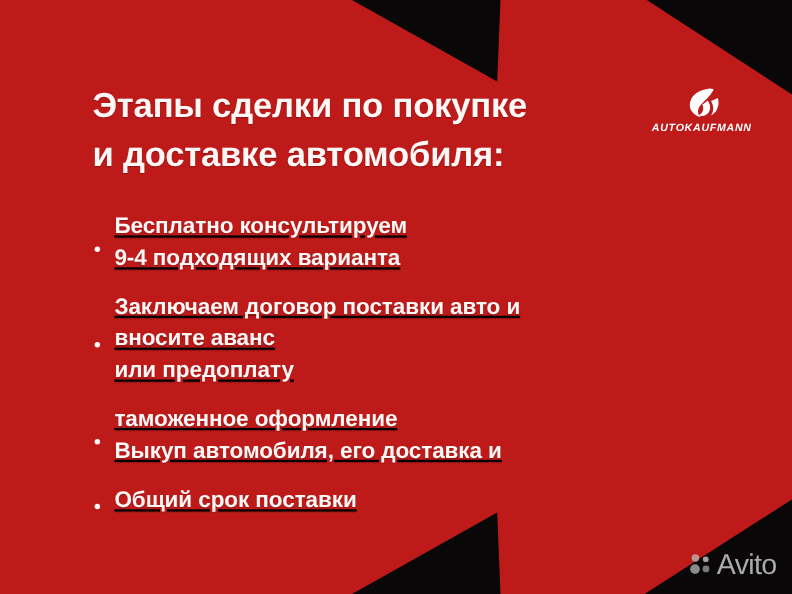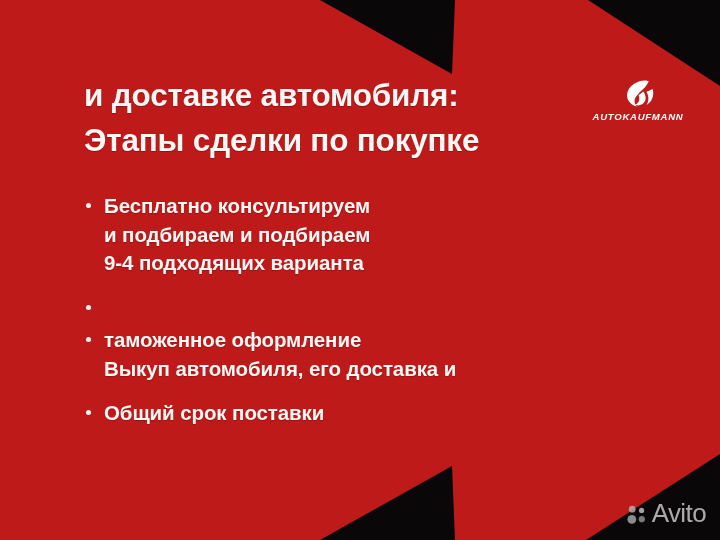--- a/index.html
+++ b/index.html
@@ -64,22 +64,23 @@
   }
   
   .bullets{
     position:absolute;
     left:86px;top:192px;
     width:520px;
   }
   .bullet{
     position:relative;
     display:flex;
-    align-items:flex-start;
+    align-items:center;
     margin-bottom:16px;
+    text-decoration:underline;
   }
   .bullet:last-child{margin-bottom:4px;}
   .dot{
     flex:0 0 auto;
     width:5px;height:5px;
     border-radius:50%;
     background:#fdf7f5;
     margin-top:11px;
     margin-right:13px;
   }
@@ -90,21 +91,21 @@
     line-height:1.40;
     letter-spacing:-0.1px;
     text-shadow:0 1px 1px rgba(0,0,0,.22);
   }
   .bullet-lines .ln{display:block;white-space:nowrap;}
   
   .avito{
     position:absolute;
     right:14px;bottom:14px;
     display:flex;
-    align-items:flex-end;
+    align-items:center;
     opacity:.78;
   }
   .avito-mark{
     width:22px;height:22px;
     margin-right:4px;
   }
   .avito-word{
     color:#d8d8d8;
     font-size:26px;
     font-weight:400;
@@ -113,46 +114,50 @@
   }
 </style>
 </head>
 <body>
 
 <div class="stage">
 
   <div class="bg-red"></div>
 
   <div class="title">
+    <span class="ln">Этапы сделки по покупке</span>
     <span class="ln">и доставке автомобиля:</span>
-    <span class="ln">Этапы сделки по покупке</span>
   </div>
 
   <div class="logo">
     <svg class="logo-mark" viewBox="0 0 34 30">
       <path d="M27.8 1.2c-1.4 3.1-3.3 5.6-5.6 7.9-2.1 2.1-4.4 4-6.3 6.3-1.6 1.9-2.6 4.1-2.3 6.6.2 1.9 1.2 3.5 2.7 4.6-3.6-.6-6.7-2.6-8.6-5.6C4.9 16.8 5.9 10.4 10 6.3 13.4 2.9 18.3 1 23.1.6c1.6-.1 3.2-.1 4.7.6z" fill="#ffffff"></path>
       <path d="M22.4 11.4c1.5 2.3 2.4 4.6 2.2 7.1-.2 2.6-1.7 4.9-4 6.1-2.1 1.1-4.7 1.1-6.8 0 2.1-.6 3.7-2.1 4.3-4.2.5-1.8.1-3.6-.6-5.3 1.6-1.1 3.3-2.3 4.9-3.7z" fill="#ffffff"></path>
       <path d="M31.6 9.1c1.2 3.6.8 7.5-1.1 10.8-1.2 2.1-3 3.8-5.1 5 1.4-2 2.1-4.3 2-6.7-.1-2.3-.9-4.4-2-6.4 2.2-.8 4.3-1.7 6.2-2.7z" fill="#ffffff"></path>
     </svg>
     <span class="logo-word">AUTOKAUFMANN</span>
   </div>
 
   <div class="bullets">
 
     <div class="bullet">
       <span class="dot"></span>
       <div class="bullet-lines">
         <span class="ln">Бесплатно консультируем</span>
-        <span class="ln">и подбираем и подбираем</span>
         <span class="ln">9-4 подходящих варианта</span>
       </div>
     </div>
 
     <div class="bullet">
       <span class="dot"></span>
+      <div class="bullet-lines">
+        <span class="ln">Заключаем договор поставки авто и</span>
+        <span class="ln">вносите аванс</span>
+        <span class="ln">или предоплату</span>
+      </div>
     </div>
 
     <div class="bullet">
       <span class="dot"></span>
       <div class="bullet-lines">
         <span class="ln">таможенное оформление</span>
         <span class="ln">Выкуп автомобиля, его доставка и</span>
       </div>
     </div>
 

